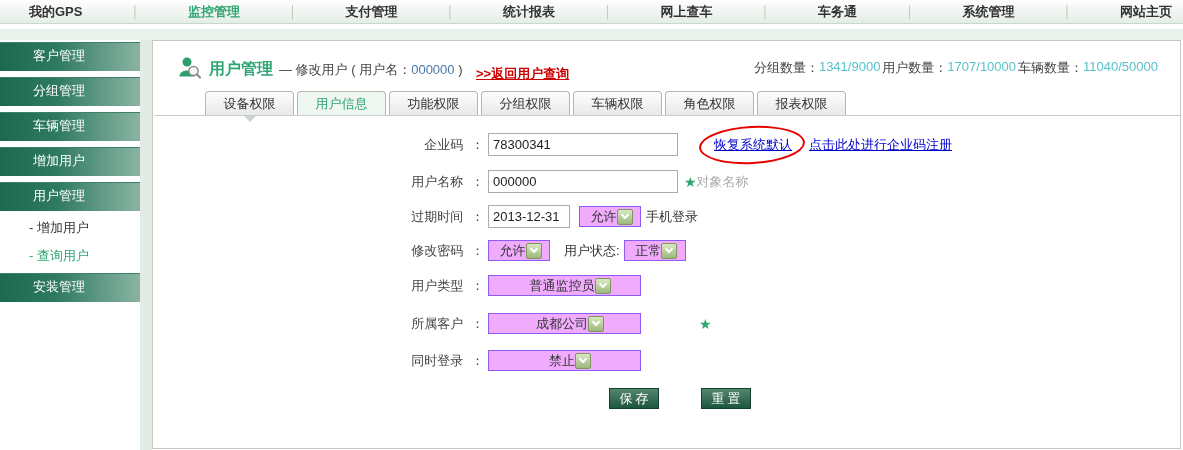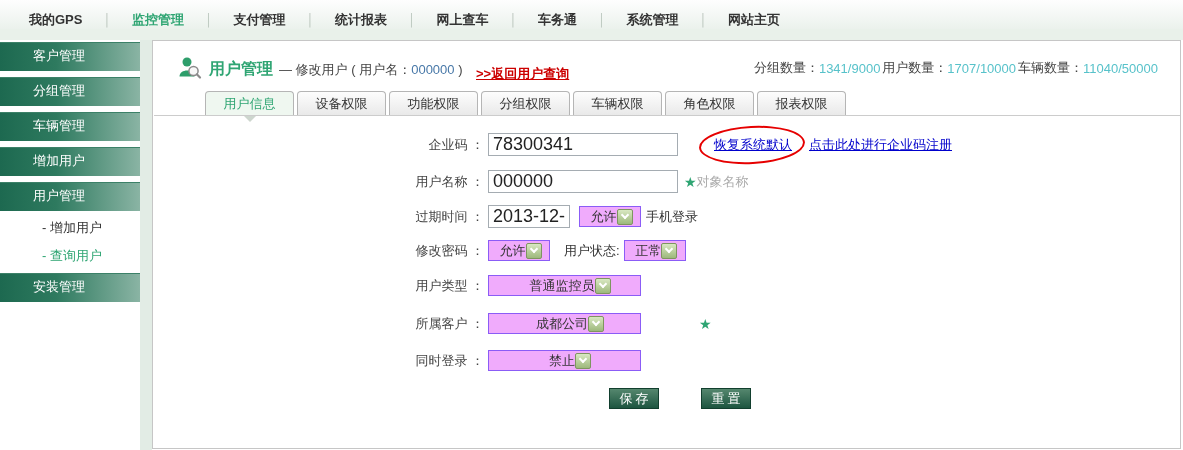--- a/index.html
+++ b/index.html
@@ -1,69 +1,69 @@
 <!DOCTYPE html>
 <html><head>
 <meta charset="utf-8">
 <style>
   * { margin:0; padding:0; box-sizing:border-box; }
   html,body { width:1183px; height:450px; overflow:hidden; background:#fff;
     font-family:"Liberation Sans","DejaVu Sans",sans-serif; font-size:13px; color:#333; }
   .page { position:relative; width:1183px; height:450px; }
 
   
-  .topnav { position:absolute; left:0; top:0; width:1183px; height:40px;
+  .topnav { position:absolute; left:0; top:0; width:1183px; height:24px;
     background:linear-gradient(#fefefe,#e4ede6); border-bottom:1px solid #c9d8cd;
-    display:flex; align-items:center; padding-left:8px; }
+    display:flex; align-items:center; padding-left:8px;gap:28px; }
   .topnav .item { padding:0 21px; font-weight:bold; color:#333; cursor:pointer; white-space:nowrap; }
   .topnav .item.active { color:#2fa573; }
   .topnav .sep { color:#b8c4bb; font-size:12px; }
 
   .band { position:absolute; left:0; top:29px; width:1183px; height:11px; background:#e9f1ea; }
   .gutter { position:absolute; left:140px; top:40px; width:12px; height:410px; background:#e2ece5; }
 
   
   .sidebar { position:absolute; left:0; top:42px; width:140px; }
   .side-item { width:140px; height:29px; line-height:25px; margin-bottom:6px;
     background:linear-gradient(90deg,#1d6950 0%,#2e7a5f 40%,#8ab4a4 100%);
     color:#fff; padding-left:33px; cursor:pointer; border-top:1px solid #3c8168; }
   .side-sub { width:140px; height:22px; line-height:22px; margin-bottom:6px; background:#fff;
-    color:#333; padding-left:42px; cursor:pointer; }
+    color:#333; padding-left:29px; cursor:pointer; }
   .side-sub.active { color:#2fa573; }
 
   
   .panel { position:absolute; left:152px; top:40px; width:1029px; height:409px;
     background:#fff; border:1px solid #c6c6c6; }
 
   .hdr { position:absolute; left:24px; top:14px; display:flex; align-items:center; }
   .hdr .title { color:#2fa573; font-size:16px; font-weight:bold; margin:0 6px; }
   .hdr .mode { color:#444; font-size:13px; }
   .hdr .uname { color:#4878a8; }
   .back-link { position:absolute; left:323px; top:24px; color:#cc0000; font-weight:bold;
     text-decoration:underline; cursor:pointer; }
 
-  .stats { position:absolute; right:20px; top:18px; display:flex; align-items:center; white-space:nowrap; }
+  .stats { position:absolute; right:20px; top:18px; display:flex; align-items:flex-start; white-space:nowrap; }
   .stats .lb { color:#444; }
   .stats .val { color:#57c2ca; margin-right:2px; }
 
   
   .tabs { position:absolute; left:52px; top:50px; display:flex; }
   .tab { width:89px; height:24px; line-height:23px; text-align:center; margin-right:3px;
     border:1px solid #b5b5b5; border-bottom:none; border-radius:4px 4px 0 0;
     background:linear-gradient(#fdfdfd,#e9e9e9); cursor:pointer; }
   .tab.active { background:#eff7f0; color:#2fa573; }
   .tabline { position:absolute; left:1px; top:74px; width:1026px; border-top:1px solid #cccccc; }
   .tabptr { position:absolute; left:91px; top:75px; width:0; height:0;
     border-left:6px solid transparent; border-right:6px solid transparent; border-top:6px solid #cdd6ce; }
 
   
   .row { position:absolute; left:0; display:flex; align-items:center; }
-  .flabel { width:331px; text-align:right; color:#444; white-space:pre; }
+  .flabel { width:331px; text-align:right; color:#444; white-space:pre;font-family:Liberation Mono, monospace; }
   .tin { height:23px; border:1px solid #a5acb2; background:#fff; padding:0 4px;
-    font-family:inherit; font-size:18px; color:#222; margin-left:4px; }
+    font-family:inherit; font-size:13px; color:#222; margin-left:4px; }
   .w190 { width:190px; } .w82 { width:82px; }
   .dd { display:inline-flex; align-items:center; justify-content:center;
     border:1px solid #8b5cf6; background:#f0abfc; height:21px; padding:1px 1px 1px 4px; cursor:pointer; }
   .dd-btn { width:16px; height:16px; background:linear-gradient(#d9e8c2,#9db87c);
     border:1px solid #7e9560; border-radius:2px; display:flex; align-items:center; justify-content:center; }
   .chev { width:6px; height:6px; border-left:2px solid #fff; border-bottom:2px solid #fff;
     transform:rotate(-45deg); margin-top:-3px; }
   .dd-sm { width:62px; margin-left:4px; }
   .dd-lg { width:153px; margin-left:4px;padding-left:12px; }
   .blue-link { color:#0000cc; text-decoration:underline; cursor:pointer; white-space:nowrap; }
@@ -132,22 +132,22 @@
     <div class="stats">
       <span class="lb">分组数量：</span>
       <span class="val">1341/9000</span>
       <span class="lb">用户数量：</span>
       <span class="val">1707/10000</span>
       <span class="lb">车辆数量：</span>
       <span class="val">11040/50000</span>
     </div>
 
     <div class="tabs">
+      <div class="tab">设备权限</div>
       <div class="tab active">用户信息</div>
-      <div class="tab">设备权限</div>
       <div class="tab">功能权限</div>
       <div class="tab">分组权限</div>
       <div class="tab">车辆权限</div>
       <div class="tab">角色权限</div>
       <div class="tab">报表权限</div>
     </div>
     <div class="tabline"></div>
     <div class="tabptr"></div>
 
     <div class="row" style="top:92px">

